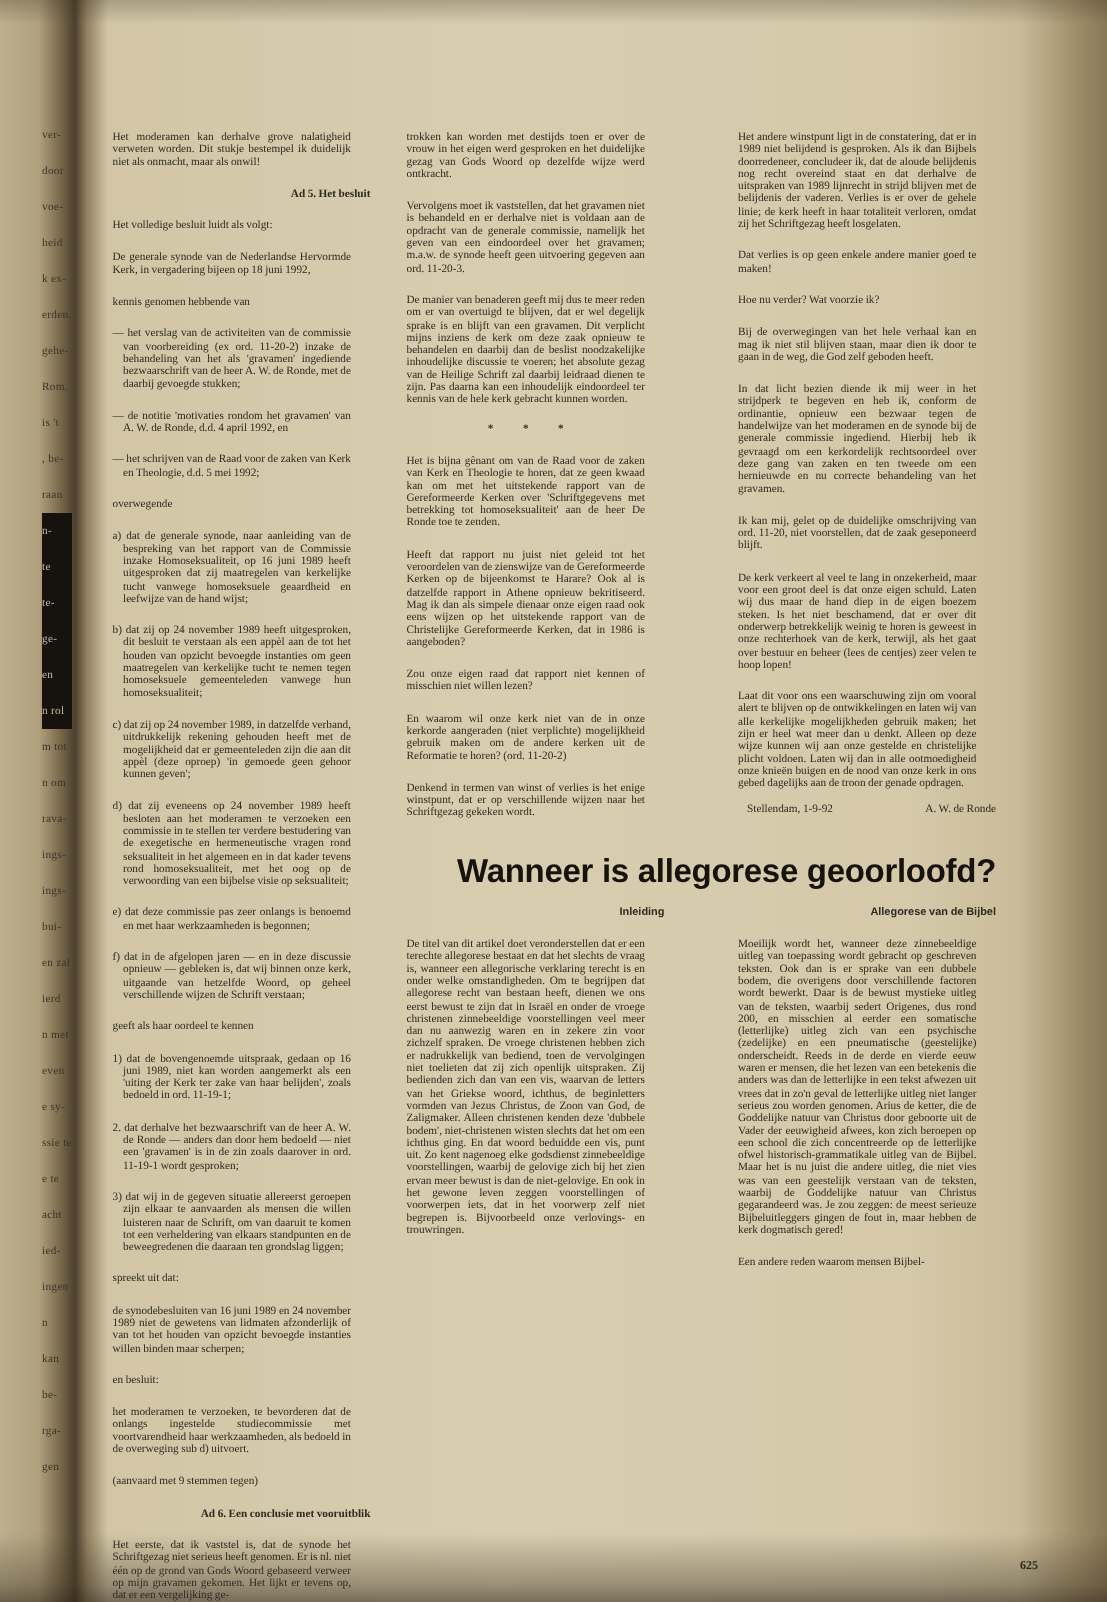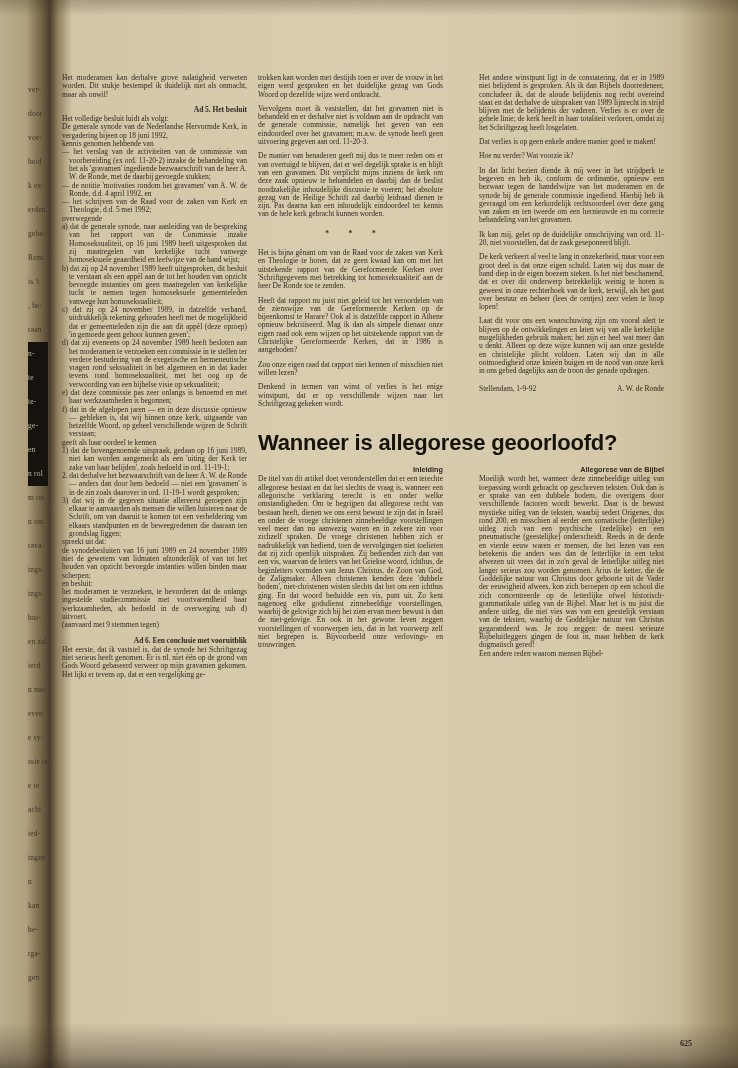--- a/index.html
+++ b/index.html
@@ -21,30 +21,30 @@
 
   
   .page { position:absolute; left:60px; top:40px; width:648px; height:1010px; z-index:1; }
   .cols { display:flex; padding:34px 0 0 2px; }
   .col { width:185px; text-align:justify; font-size:7.5px; line-height:8.3px; color:#2e2a21;
          word-spacing:-0.2px; }
   .col1 { margin-right:11px; }
   .top-row { display:flex; }
   .col2 { margin-right:36px; }
 
-  .blk-p { margin:0; }
+  .blk-p { margin:13px; }
   .col2 .blk-p, .col3 .blk-p { margin-bottom:6px; }
   .hang { padding-left:7px; text-indent:-7px; }
   .blk-h { font-weight:bold; font-size:7.5px; line-height:8.3px; margin:7px 0 1px; text-align:right; }
   .blk-stars { text-align:center; letter-spacing:9px; font-weight:bold; margin:11px 0 11px 9px; }
-  .blk-sig { display:flex; justify-content:space-between; margin-top:9px; text-align:left; }
+  .blk-sig { display:flex; justify-content:space-between; margin-top:9px; text-align:left;margin-left:19px; }
 
   .article { margin-top:16px; width:406px; }
   .headline { font-family:"Liberation Sans", sans-serif; font-weight:700; font-size:22px;
-              letter-spacing:-0.2px; color:#16130d; margin:0 0 10px 0; }
+              letter-spacing:-0.2px; color:#16130d; margin:0 0 10px 0;text-align:right; }
   .article-cols { display:flex; }
   .acol1 { margin-right:36px; }
   .article .blk-h { font-family:Liberation Sans, sans-serif; font-size:7.3px; margin:0 0 1px 0; }
 
   .pageno { position:absolute; right:16px; bottom:2px; font-weight:bold; font-size:8px; color:#2e2a21; }
 </style>
 </head>
 <body>
 
 <div class="scan">
@@ -125,26 +125,28 @@
       <div class="right-region">
         <div class="top-row">
           <div class="col col2">
               <p class="blk-p">trokken kan worden met destijds toen er over de vrouw in het eigen werd gesproken en het duidelijke gezag van Gods Woord op dezelfde wijze werd ontkracht.</p>
               <p class="blk-p">Vervolgens moet ik vaststellen, dat het gravamen niet is behandeld en er derhalve niet is voldaan aan de opdracht van de generale commissie, namelijk het geven van een eindoordeel over het gravamen; m.a.w. de synode heeft geen uitvoering gegeven aan ord. 11-20-3.</p>
               <p class="blk-p">De manier van benaderen geeft mij dus te meer reden om er van overtuigd te blijven, dat er wel degelijk sprake is en blijft van een gravamen. Dit verplicht mijns inziens de kerk om deze zaak opnieuw te behandelen en daarbij dan de beslist noodzakelijke inhoudelijke discussie te voeren; het absolute gezag van de Heilige Schrift zal daarbij leidraad dienen te zijn. Pas daarna kan een inhoudelijk eindoordeel ter kennis van de hele kerk gebracht kunnen worden.</p>
               <div class="blk-stars">* * *</div>
               <p class="blk-p">Het is bijna gênant om van de Raad voor de zaken van Kerk en Theologie te horen, dat ze geen kwaad kan om met het uitstekende rapport van de Gereformeerde Kerken over 'Schriftgegevens met betrekking tot homoseksualiteit' aan de heer De Ronde toe te zenden.</p>
               <p class="blk-p">Heeft dat rapport nu juist niet geleid tot het veroordelen van de zienswijze van de Gereformeerde Kerken op de bijeenkomst te Harare? Ook al is datzelfde rapport in Athene opnieuw bekritiseerd. Mag ik dan als simpele dienaar onze eigen raad ook eens wijzen op het uitstekende rapport van de Christelijke Gereformeerde Kerken, dat in 1986 is aangeboden?</p>
               <p class="blk-p">Zou onze eigen raad dat rapport niet kennen of misschien niet willen lezen?</p>
+              <p class="blk-p">En waarom wil onze kerk niet van de in onze kerkorde aangeraden (niet verplichte) mogelijkheid gebruik maken om de andere kerken uit de Reformatie te horen? (ord. 11-20-2)</p>
               <p class="blk-p">Denkend in termen van winst of verlies is het enige winstpunt, dat er op verschillende wijzen naar het Schriftgezag gekeken wordt.</p>
             </div>
           <div class="col col3">
               <p class="blk-p">Het andere winstpunt ligt in de constatering, dat er in 1989 niet belijdend is gesproken. Als ik dan Bijbels doorredeneer, concludeer ik, dat de aloude belijdenis nog recht overeind staat en dat derhalve de uitspraken van 1989 lijnrecht in strijd blijven met de belijdenis der vaderen. Verlies is er over de gehele linie; de kerk heeft in haar totaliteit verloren, omdat zij het Schriftgezag heeft losgelaten.</p>
               <p class="blk-p">Dat verlies is op geen enkele andere manier goed te maken!</p>
               <p class="blk-p">Hoe nu verder? Wat voorzie ik?</p>
+              <p class="blk-p">Bij de overwegingen van het hele verhaal kan en mag ik niet stil blijven staan, maar dien ik door te gaan in de weg, die God zelf geboden heeft.</p>
               <p class="blk-p">In dat licht bezien diende ik mij weer in het strijdperk te begeven en heb ik, conform de ordinantie, opnieuw een bezwaar tegen de handelwijze van het moderamen en de synode bij de generale commissie ingediend. Hierbij heb ik gevraagd om een kerkordelijk rechtsoordeel over deze gang van zaken en ten tweede om een hernieuwde en nu correcte behandeling van het gravamen.</p>
               <p class="blk-p">Ik kan mij, gelet op de duidelijke omschrijving van ord. 11-20, niet voorstellen, dat de zaak geseponeerd blijft.</p>
               <p class="blk-p">De kerk verkeert al veel te lang in onzekerheid, maar voor een groot deel is dat onze eigen schuld. Laten wij dus maar de hand diep in de eigen boezem steken. Is het niet beschamend, dat er over dit onderwerp betrekkelijk weinig te horen is geweest in onze rechterhoek van de kerk, terwijl, als het gaat over bestuur en beheer (lees de centjes) zeer velen te hoop lopen!</p>
               <p class="blk-p">Laat dit voor ons een waarschuwing zijn om vooral alert te blijven op de ontwikkelingen en laten wij van alle kerkelijke mogelijkheden gebruik maken; het zijn er heel wat meer dan u denkt. Alleen op deze wijze kunnen wij aan onze gestelde en christelijke plicht voldoen. Laten wij dan in alle ootmoedigheid onze knieën buigen en de nood van onze kerk in ons gebed dagelijks aan de troon der genade opdragen.</p>
               <div class="blk-sig">
                 <span>Stellendam, 1-9-92</span>
                 <span>A. W. de Ronde</span>
               </div>
             </div>
         </div>

